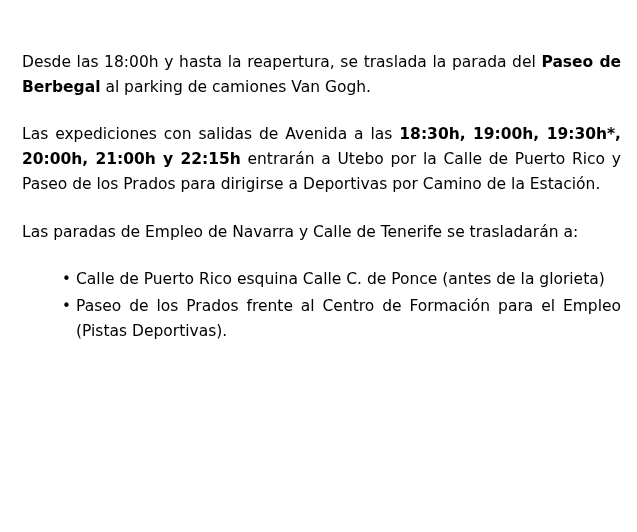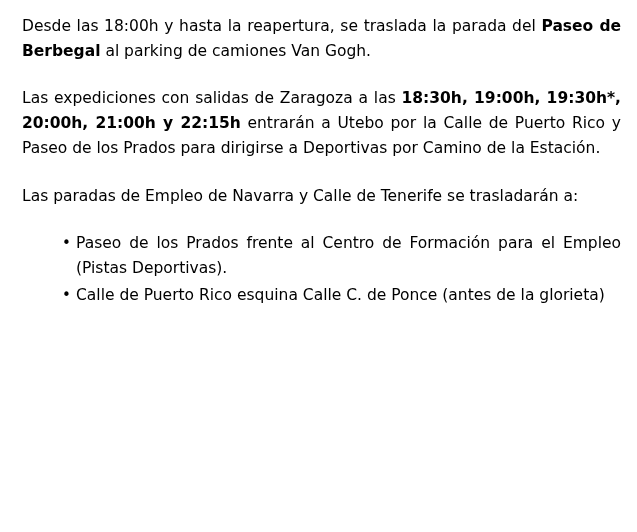--- a/index.html
+++ b/index.html
@@ -13,20 +13,21 @@
     font-family: "DejaVu Sans", sans-serif;
     color: #000000;
     overflow: hidden;
   }
   .page {
     box-sizing: border-box;
     width: 637px;
     height: 475px;
     padding: 14px 16px 0 22px;
     background: #ffffff;
+    margin-top: 36px;
   }
   p.para {
     margin: 0 0 22px 0;
     font-size: 15.5px;
     line-height: 1.62;
     text-align: justify;
     text-justify: inter-word;
     color: #000000;
   }
   p.para:last-child {
@@ -64,30 +65,30 @@
 </head>
 <body>
 
 <div class="page">
 
   <p class="para">
     <span>Desde las 18:00h y hasta la reapertura, se traslada la parada del </span><span class="bold">Paseo de Berbegal</span><span> al parking de camiones Van Gogh.</span>
   </p>
 
   <p class="para">
-    <span>Las expediciones con salidas de Zaragoza a las </span><span class="bold">18:30h, 19:00h, 19:30h*, 20:00h, 21:00h y 22:15h</span><span> entrarán a Utebo por la Calle de Puerto Rico y Paseo de los Prados para dirigirse a Deportivas por Camino de la Estación.</span>
+    <span>Las expediciones con salidas de Avenida a las </span><span class="bold">18:30h, 19:00h, 19:30h*, 20:00h, 21:00h y 22:15h</span><span> entrarán a Utebo por la Calle de Puerto Rico y Paseo de los Prados para dirigirse a Deportivas por Camino de la Estación.</span>
   </p>
 
   <p class="para tight">
     <span>Las paradas de Empleo de Navarra y   Calle de Tenerife se trasladarán a:</span>
   </p>
 
   <ul class="bullets">
     <li>
-      <span>Paseo de los Prados frente al Centro de Formación para el Empleo (Pistas Deportivas).</span>
+      <span>Calle de Puerto Rico esquina Calle C. de Ponce (antes de la glorieta)</span>
     </li>
     <li>
-      <span>Calle de Puerto Rico esquina Calle C. de Ponce (antes de la glorieta)</span>
+      <span>Paseo de los Prados frente al Centro de Formación para el Empleo (Pistas Deportivas).</span>
     </li>
   </ul>
 
 
 </div>
 
 </body></html>

